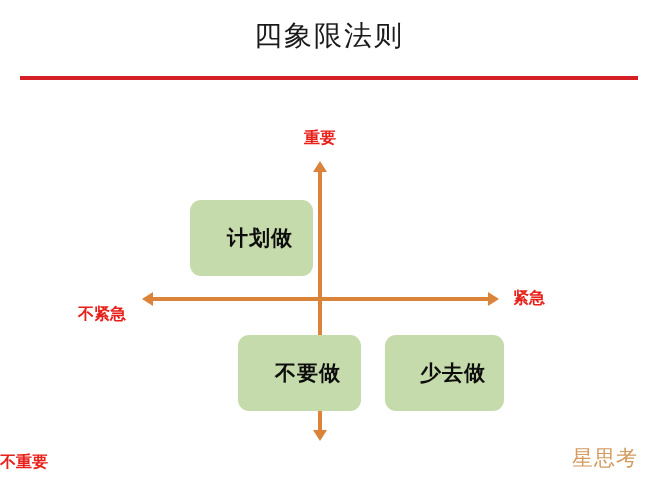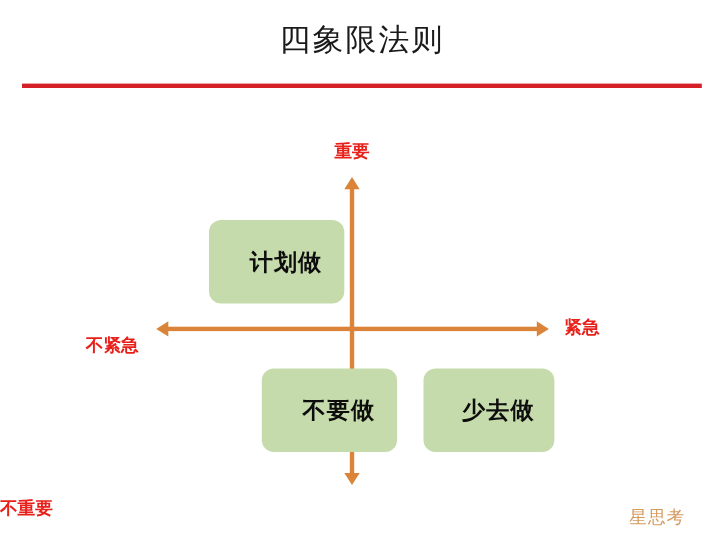--- a/index.html
+++ b/index.html
@@ -142,22 +142,22 @@
   }
   .quad-tl { left: 190px; top: 200px; width: 106px; height: 76px; }
   .quad-tr { left: 345px; top: 200px; width: 102px; height: 76px; }
   .quad-bl { left: 190px; top: 335px; width: 106px; height: 76px; margin-left: 48px; }
   .quad-br { left: 345px; top: 335px; width: 102px; height: 76px; margin-left: 40px; }
 
   
   .watermark {
     position: absolute;
     left: 572px;
-    top: 460px;
-    font-size: 16px;
+    top: 444px;
+    font-size: 21px;
     font-weight: 400;
     color: #d49a5e;
     white-space: nowrap;
     letter-spacing: 1px;
   }
 </style>
 </head>
 <body>
 
 <div id="slide">

